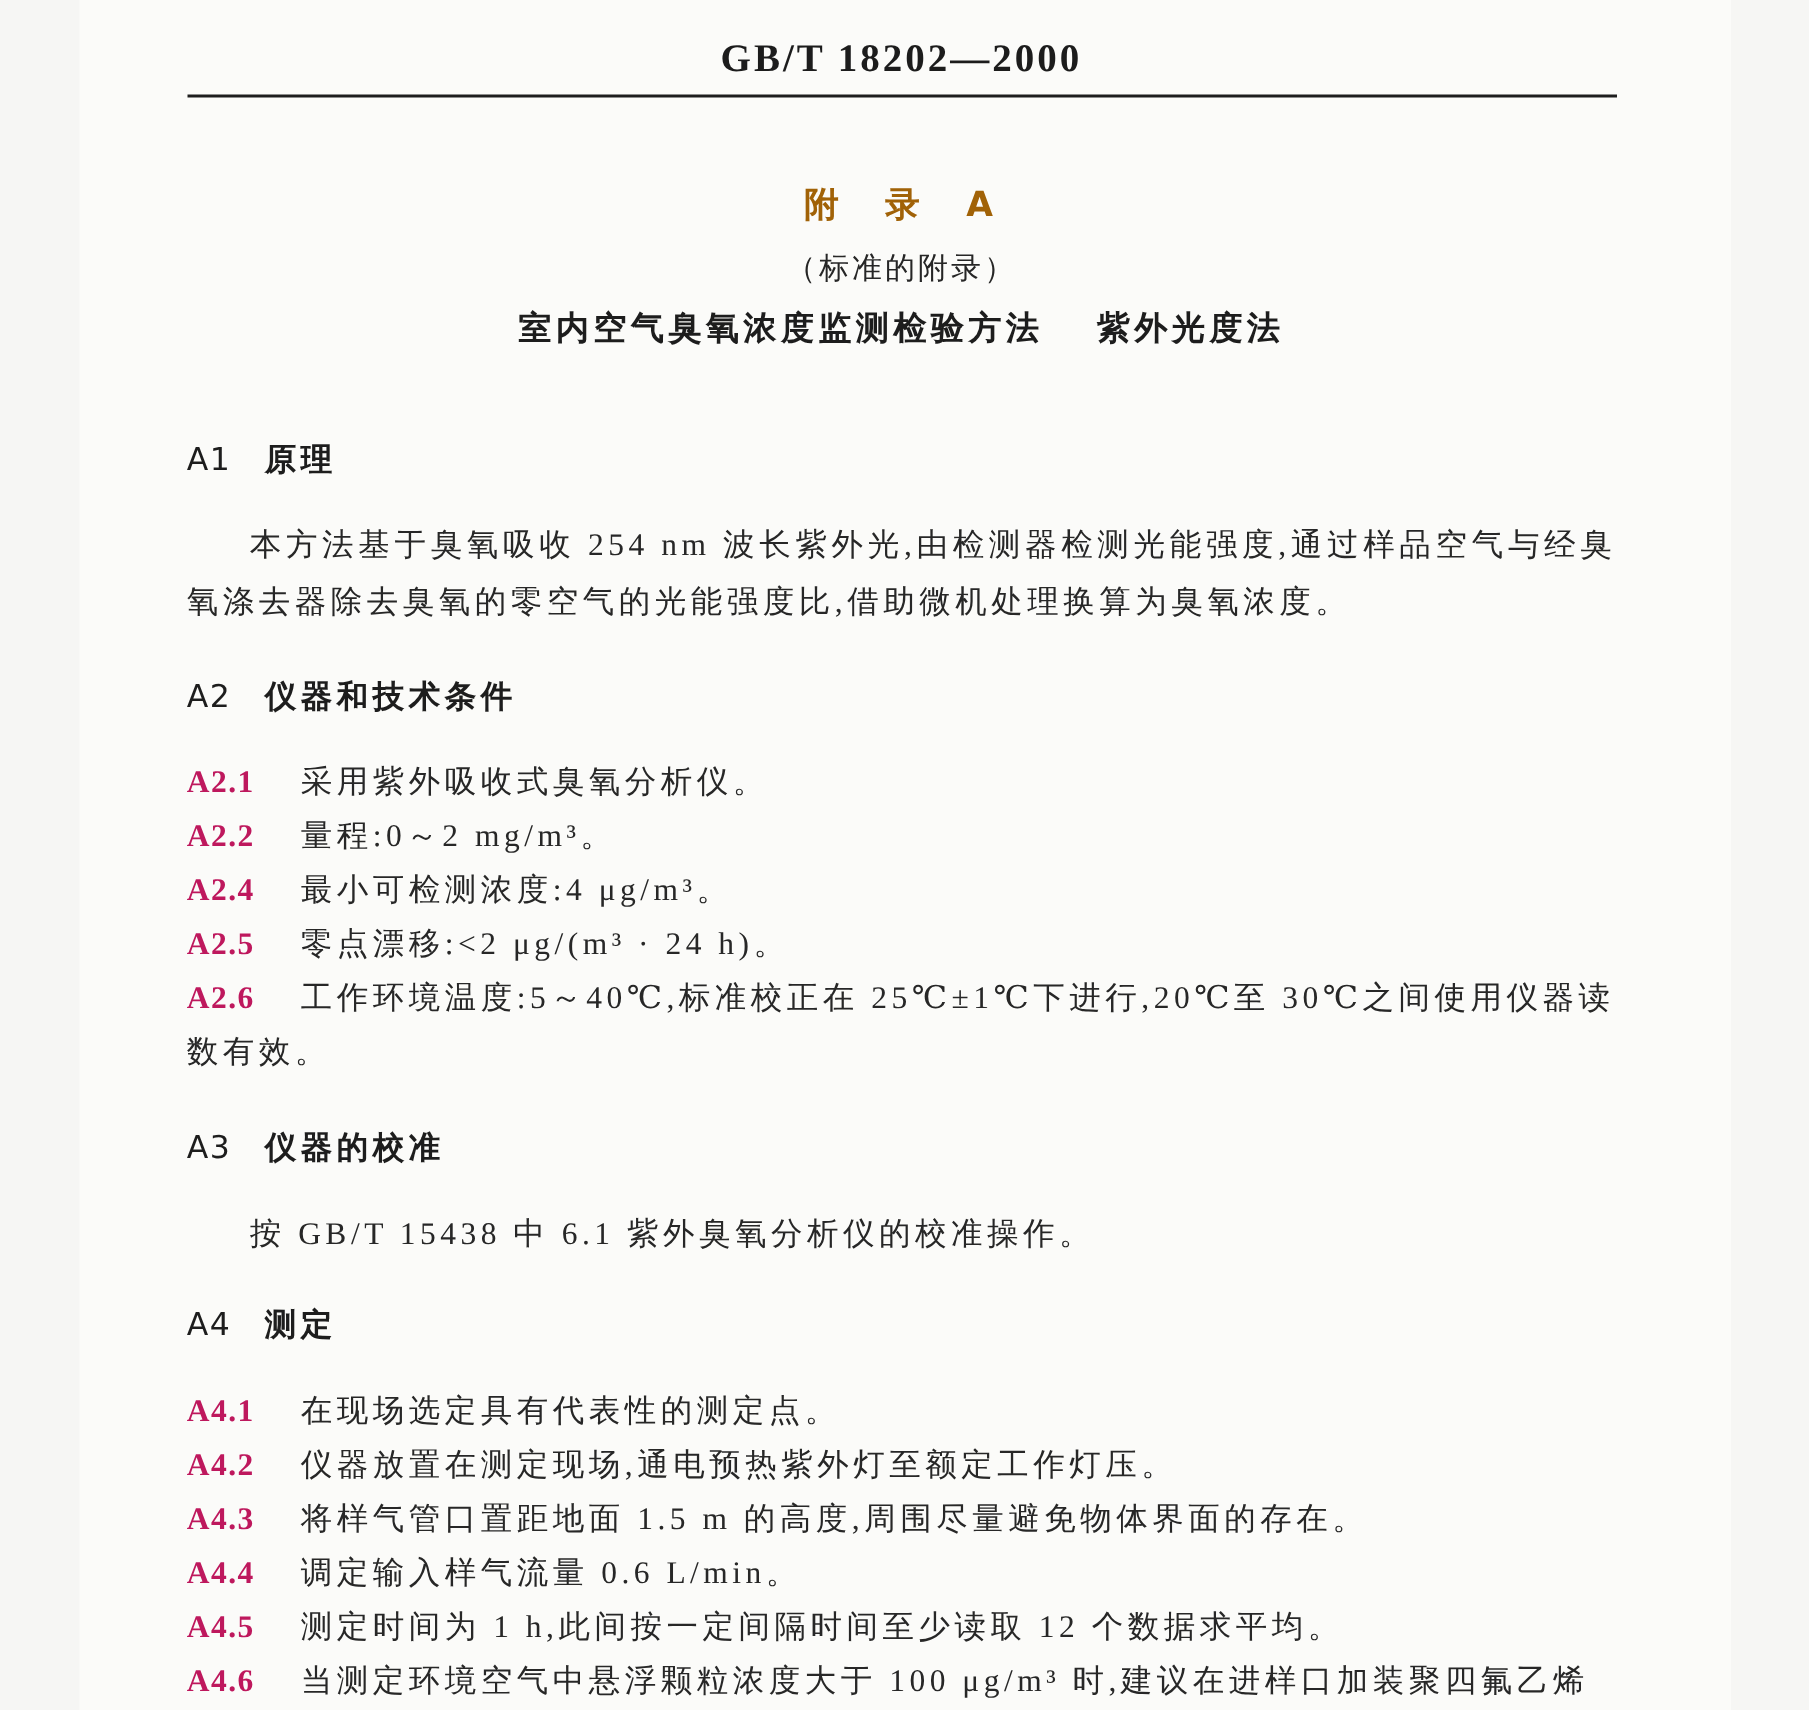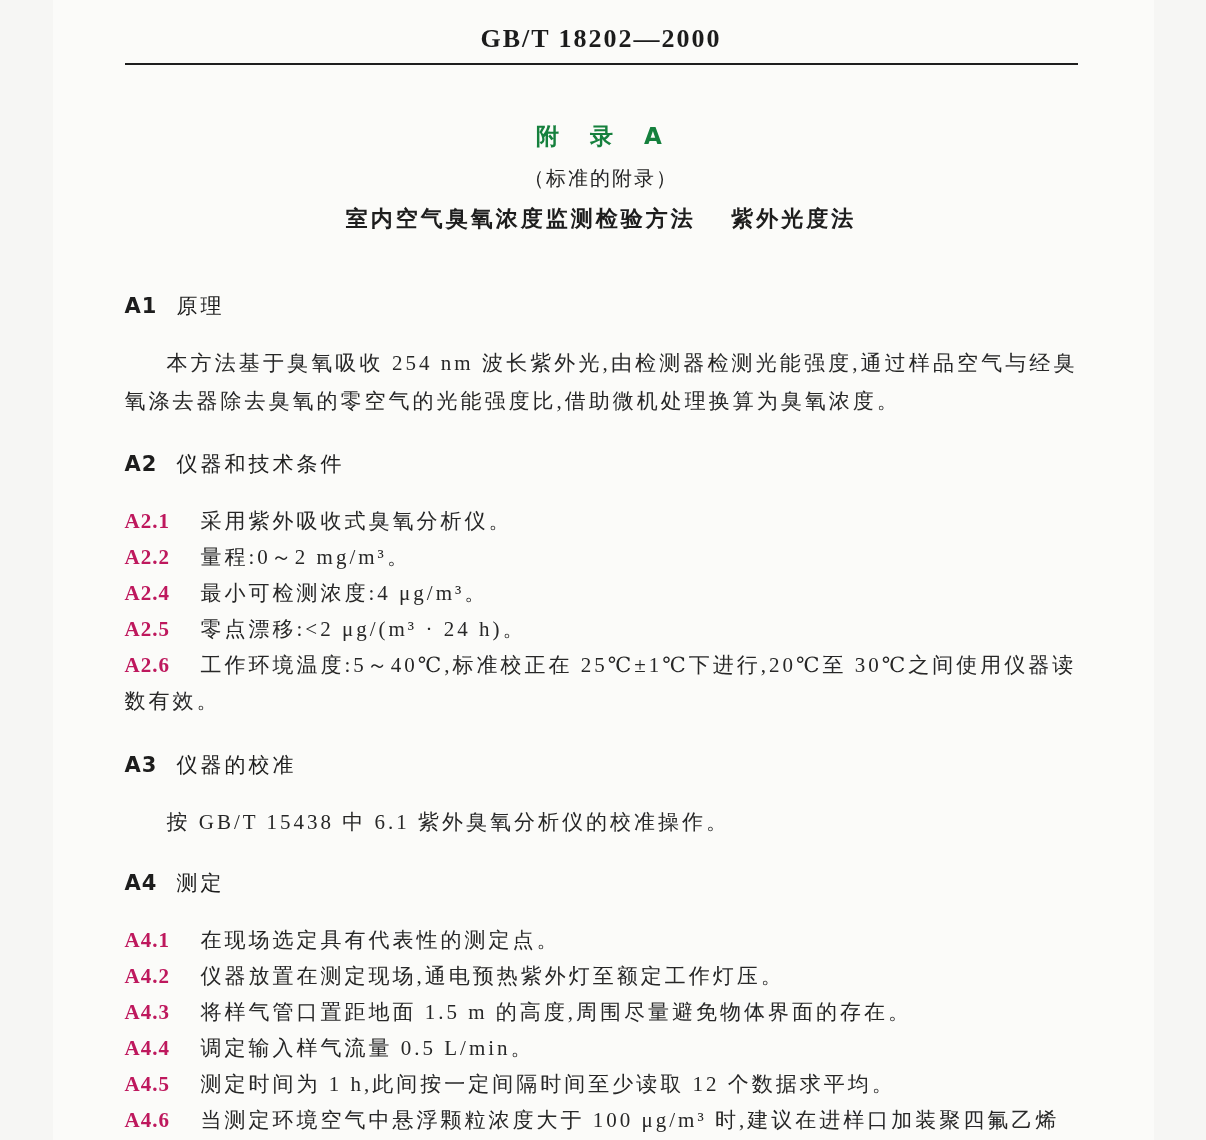--- a/index.html
+++ b/index.html
@@ -37,21 +37,21 @@
   }
 
   
   .appendix-label {
     margin-top: 56px;
     text-align: center;
     font-family: "DejaVu Sans", "Liberation Sans", sans-serif;
     font-weight: bold;
     font-size: 23px;
     letter-spacing: 4px;
-    color: #15803d;
+    color: #a16207;
   }
   .appendix-type {
     margin-top: 13px;
     text-align: center;
     font-size: 20px;
     letter-spacing: 2px;
     color: #262626;
   }
   .appendix-title {
     margin-top: 12px;
@@ -68,26 +68,26 @@
     margin: 0;
     font-size: 21px;
     line-height: 24px;
     color: #1d1d1d;
     white-space: nowrap;
   }
   .sec-heading .sec-num {
     display: inline-block;
     width: 52px;
     font-family: "DejaVu Sans", "Liberation Sans", sans-serif;
-    font-weight: 700;
+    font-weight: 400;
     letter-spacing: 1px;
   }
   .sec-heading .sec-title {
     font-family: "DejaVu Sans", "Liberation Sans", sans-serif;
-    font-weight: normal;
+    font-weight: bold;
     letter-spacing: 3px;
   }
   .h-a1 { margin-top: 60px; }
   .h-a2 { margin-top: 32px; }
   .h-a3 { margin-top: 34px; }
   .h-a4 { margin-top: 30px; }
 
   
   .body-para {
     margin: 26px 0 0 0;
@@ -167,21 +167,21 @@
     <p class="clause">
       <span class="clause-num">A4.1</span><span class="clause-text">在现场选定具有代表性的测定点。</span>
     </p>
     <p class="clause">
       <span class="clause-num">A4.2</span><span class="clause-text">仪器放置在测定现场,通电预热紫外灯至额定工作灯压。</span>
     </p>
     <p class="clause">
       <span class="clause-num">A4.3</span><span class="clause-text">将样气管口置距地面 1.5 m 的高度,周围尽量避免物体界面的存在。</span>
     </p>
     <p class="clause">
-      <span class="clause-num">A4.4</span><span class="clause-text">调定输入样气流量 0.5 L/min。</span>
+      <span class="clause-num">A4.4</span><span class="clause-text">调定输入样气流量 0.6 L/min。</span>
     </p>
     <p class="clause">
       <span class="clause-num">A4.5</span><span class="clause-text">测定时间为 1 h,此间按一定间隔时间至少读取 12 个数据求平均。</span>
     </p>
     <p class="clause">
       <span class="clause-num">A4.6</span><span class="clause-text">当测定环境空气中悬浮颗粒浓度大于 100 μg/m³ 时,建议在进样口加装聚四氟乙烯粒子过滤器。</span>
     </p>
   </div>
 
 </div>

